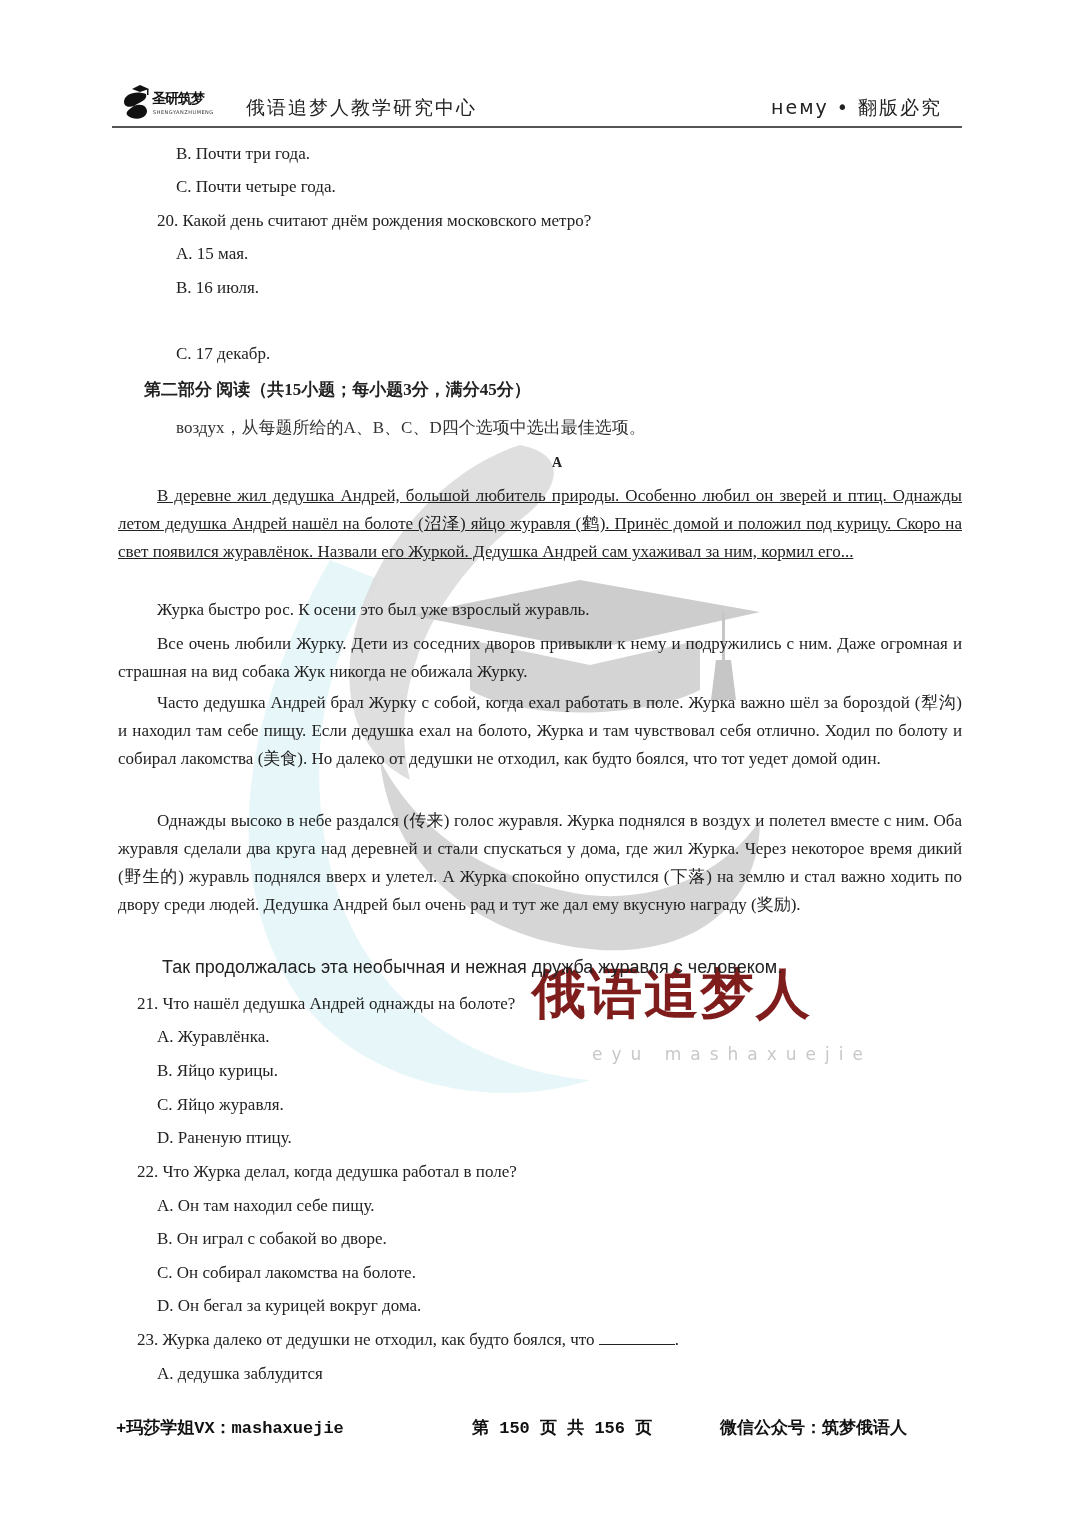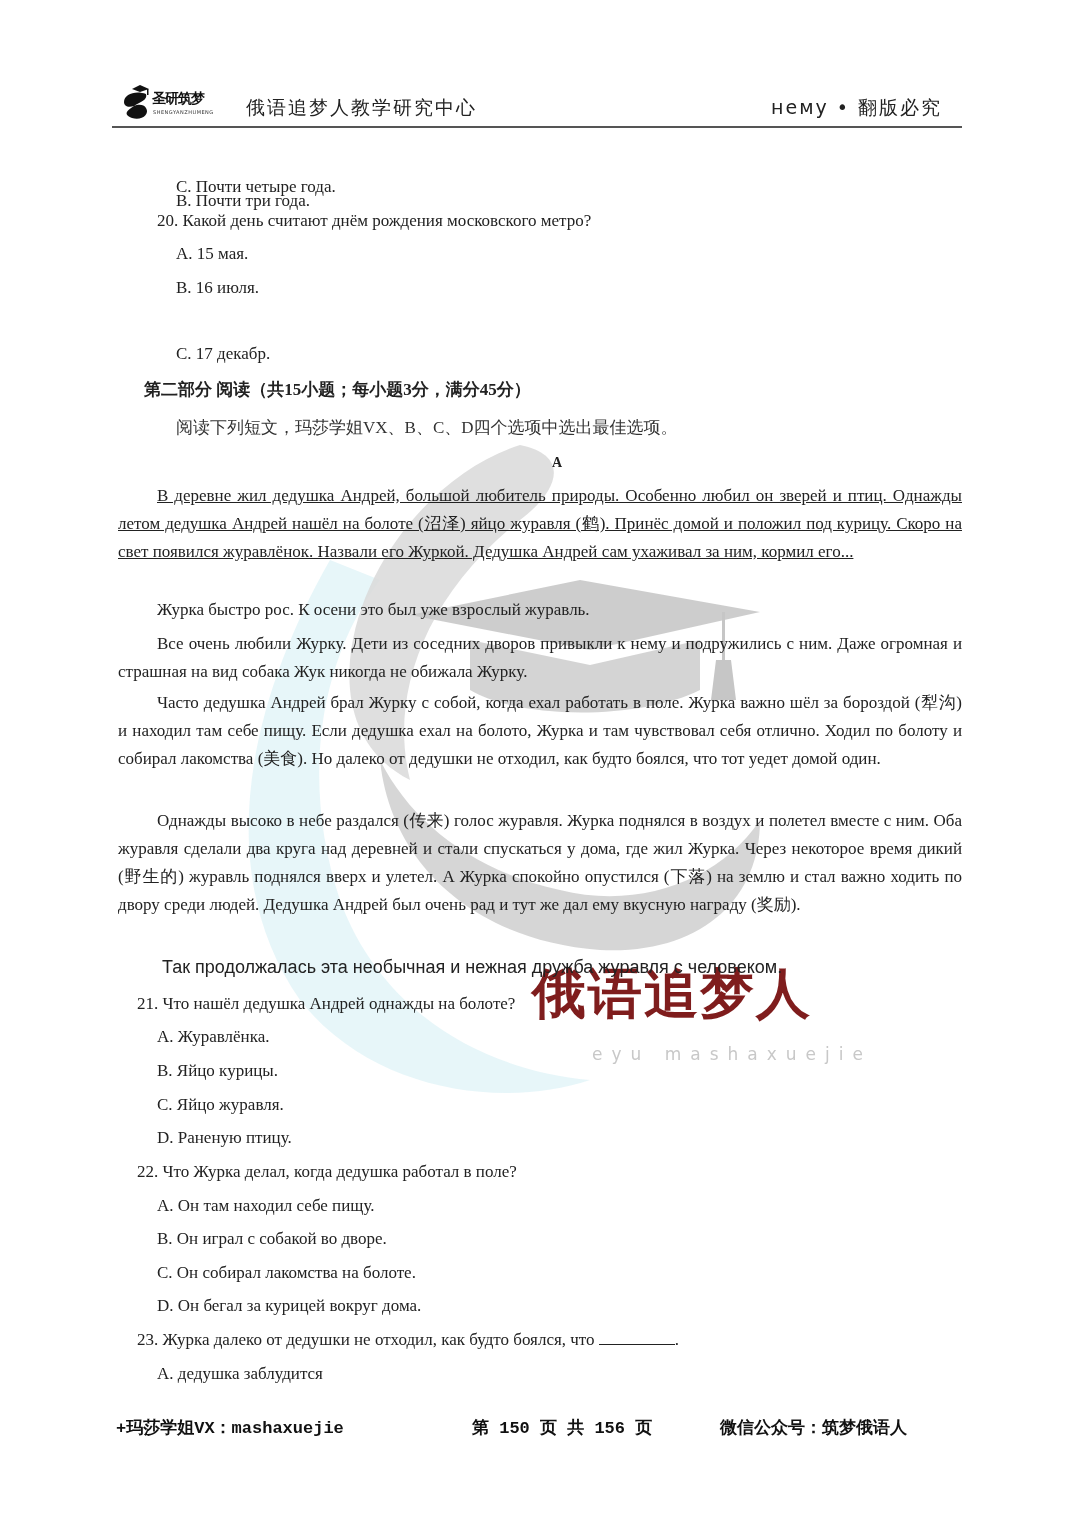--- a/index.html
+++ b/index.html
@@ -64,30 +64,30 @@
       <rect x="29" y="5" width="1.5" height="6" fill="#111"></rect>
     </svg>
     <span class="logo-text sans">圣研筑梦</span>
     <span class="logo-sub sans">SHENGYANZHUMENG</span>
   </div>
   <div class="header-center sans">俄语追梦人教学研究中心</div>
   <div class="header-right sans">нему • 翻版必究</div>
 </div>
 <div class="header-rule"></div>
 
-<div class="line serif opt" style="top:144px;margin-top:47px;">B. Почти три года.</div>
+<div class="line serif opt" style="top:144px;">B. Почти три года.</div>
 <div class="line serif opt" style="top:177px;">C. Почти четыре года.</div>
 
 <div class="line serif q" style="top:211px;">20. Какой день считают днём рождения московского метро?</div>
 <div class="line serif opt" style="top:244px;">A. 15 мая.</div>
 <div class="line serif opt" style="top:278px;">B. 16 июля.</div>
 <div class="line serif opt" style="top:312px;margin-top:32px;">C. 17 декабр.</div>
 
 <div class="line serif section-title" style="top:378px;">第二部分 阅读（共15小题；每小题3分，满分45分）</div>
-<div class="line serif instr" style="top:416px;">阅读下列短文，玛莎学姐VX、B、C、D四个选项中选出最佳选项。</div>
+<div class="line serif instr" style="top:416px;">воздух，从每题所给的A、B、C、D四个选项中选出最佳选项。</div>
 <div class="line serif passage-label" style="top:455px;">A</div>
 
 <div class="para serif" style="top:482px;text-decoration:underline;">В деревне жил дедушка Андрей, большой любитель природы. Особенно любил он зверей и птиц. Однажды летом дедушка Андрей нашёл на болоте (沼泽) яйцо журавля (鹤). Принёс домой и положил под курицу. Скоро на свет появился журавлёнок. Назвали его Журкой. Дедушка Андрей сам ухаживал за ним, кормил его...</div>
 <div class="para serif" style="top:596px;">Журка быстро рос. К осени это был уже взрослый журавль.</div>
 <div class="para serif" style="top:630px;">Все очень любили Журку. Дети из соседних дворов привыкли к нему и подружились с ним. Даже огромная и страшная на вид собака Жук никогда не обижала Журку.</div>
 <div class="para serif" style="top:689px;">Часто дедушка Андрей брал Журку с собой, когда ехал работать в поле. Журка важно шёл за бороздой (犁沟) и находил там себе пищу. Если дедушка ехал на болото, Журка и там чувствовал себя отлично. Ходил по болоту и собирал лакомства (美食). Но далеко от дедушки не отходил, как будто боялся, что тот уедет домой один.</div>
 <div class="para serif" style="top:807px;">Однажды высоко в небе раздался (传来) голос журавля. Журка поднялся в воздух и полетел вместе с ним. Оба журавля сделали два круга над деревней и стали спускаться у дома, где жил Журка. Через некоторое время дикий (野生的) журавль поднялся вверх и улетел. А Журка спокойно опустился (下落) на землю и стал важно ходить по двору среди людей. Дедушка Андрей был очень рад и тут же дал ему вкусную награду (奖励).</div>
 <div class="line closing" style="top:957px;">Так продолжалась эта необычная и нежная дружба журавля с человеком.</div>
 
 <div class="line serif q2" style="top:994px;">21. Что нашёл дедушка Андрей однажды на болоте?</div>

